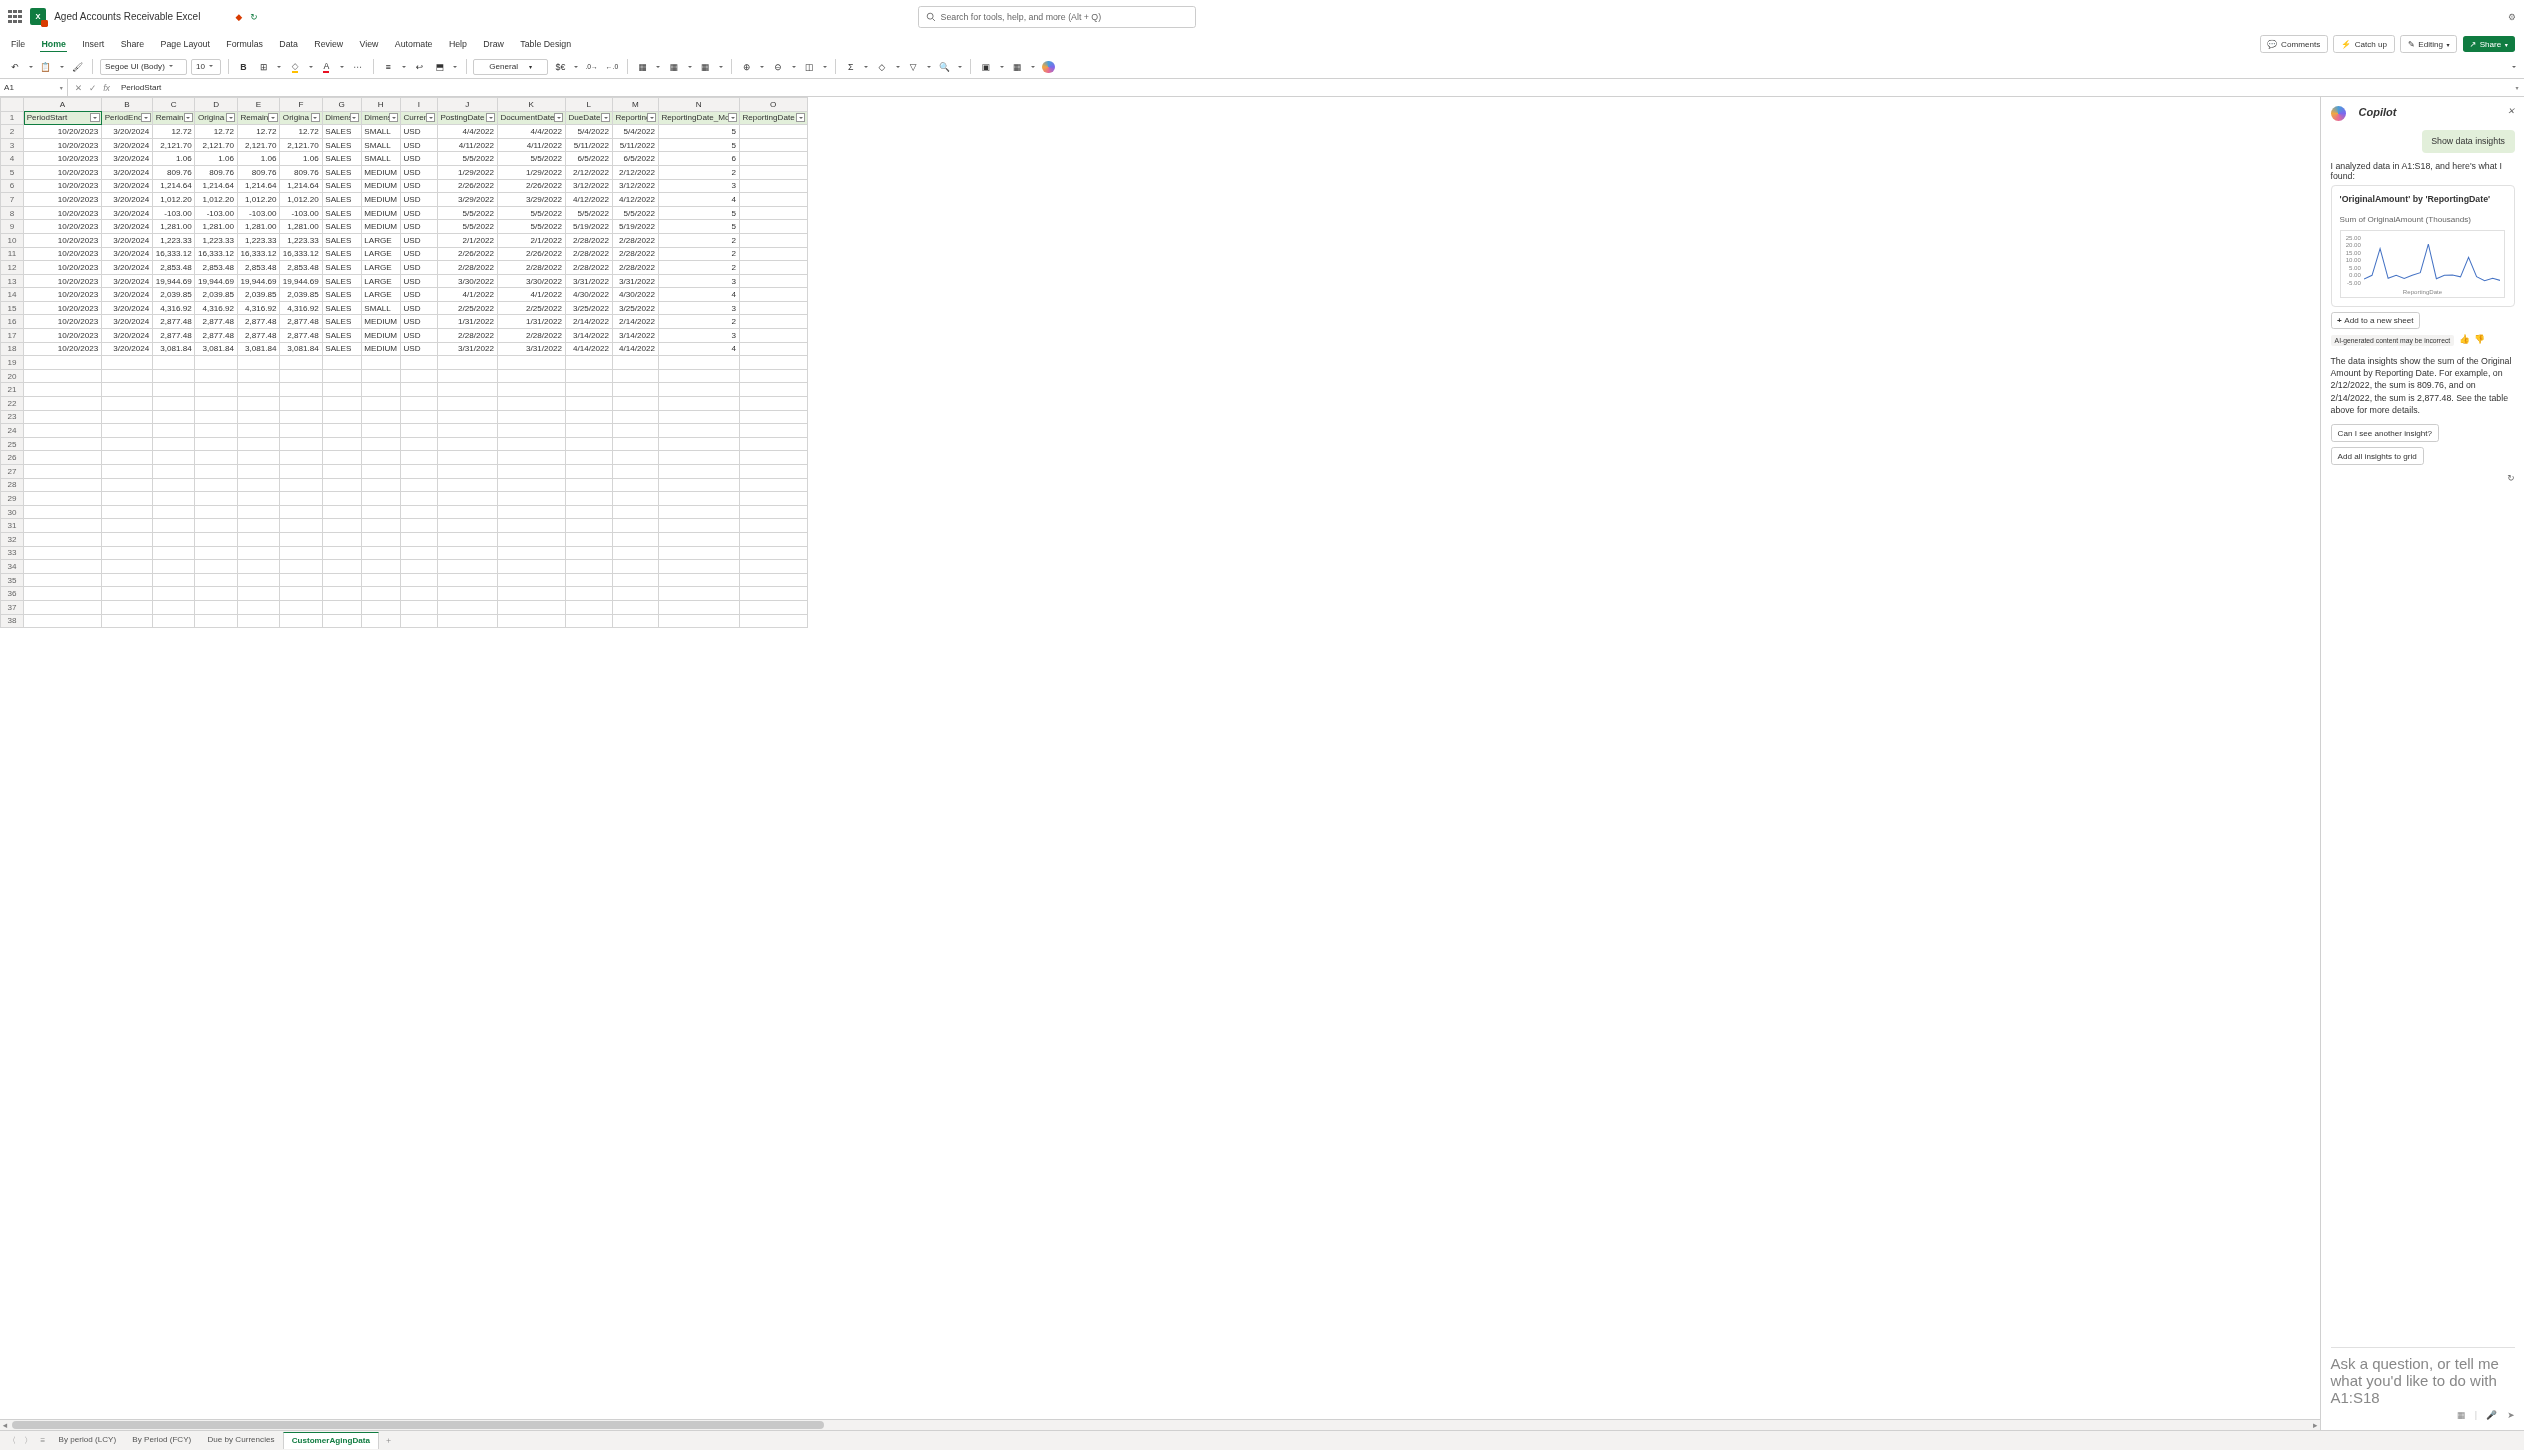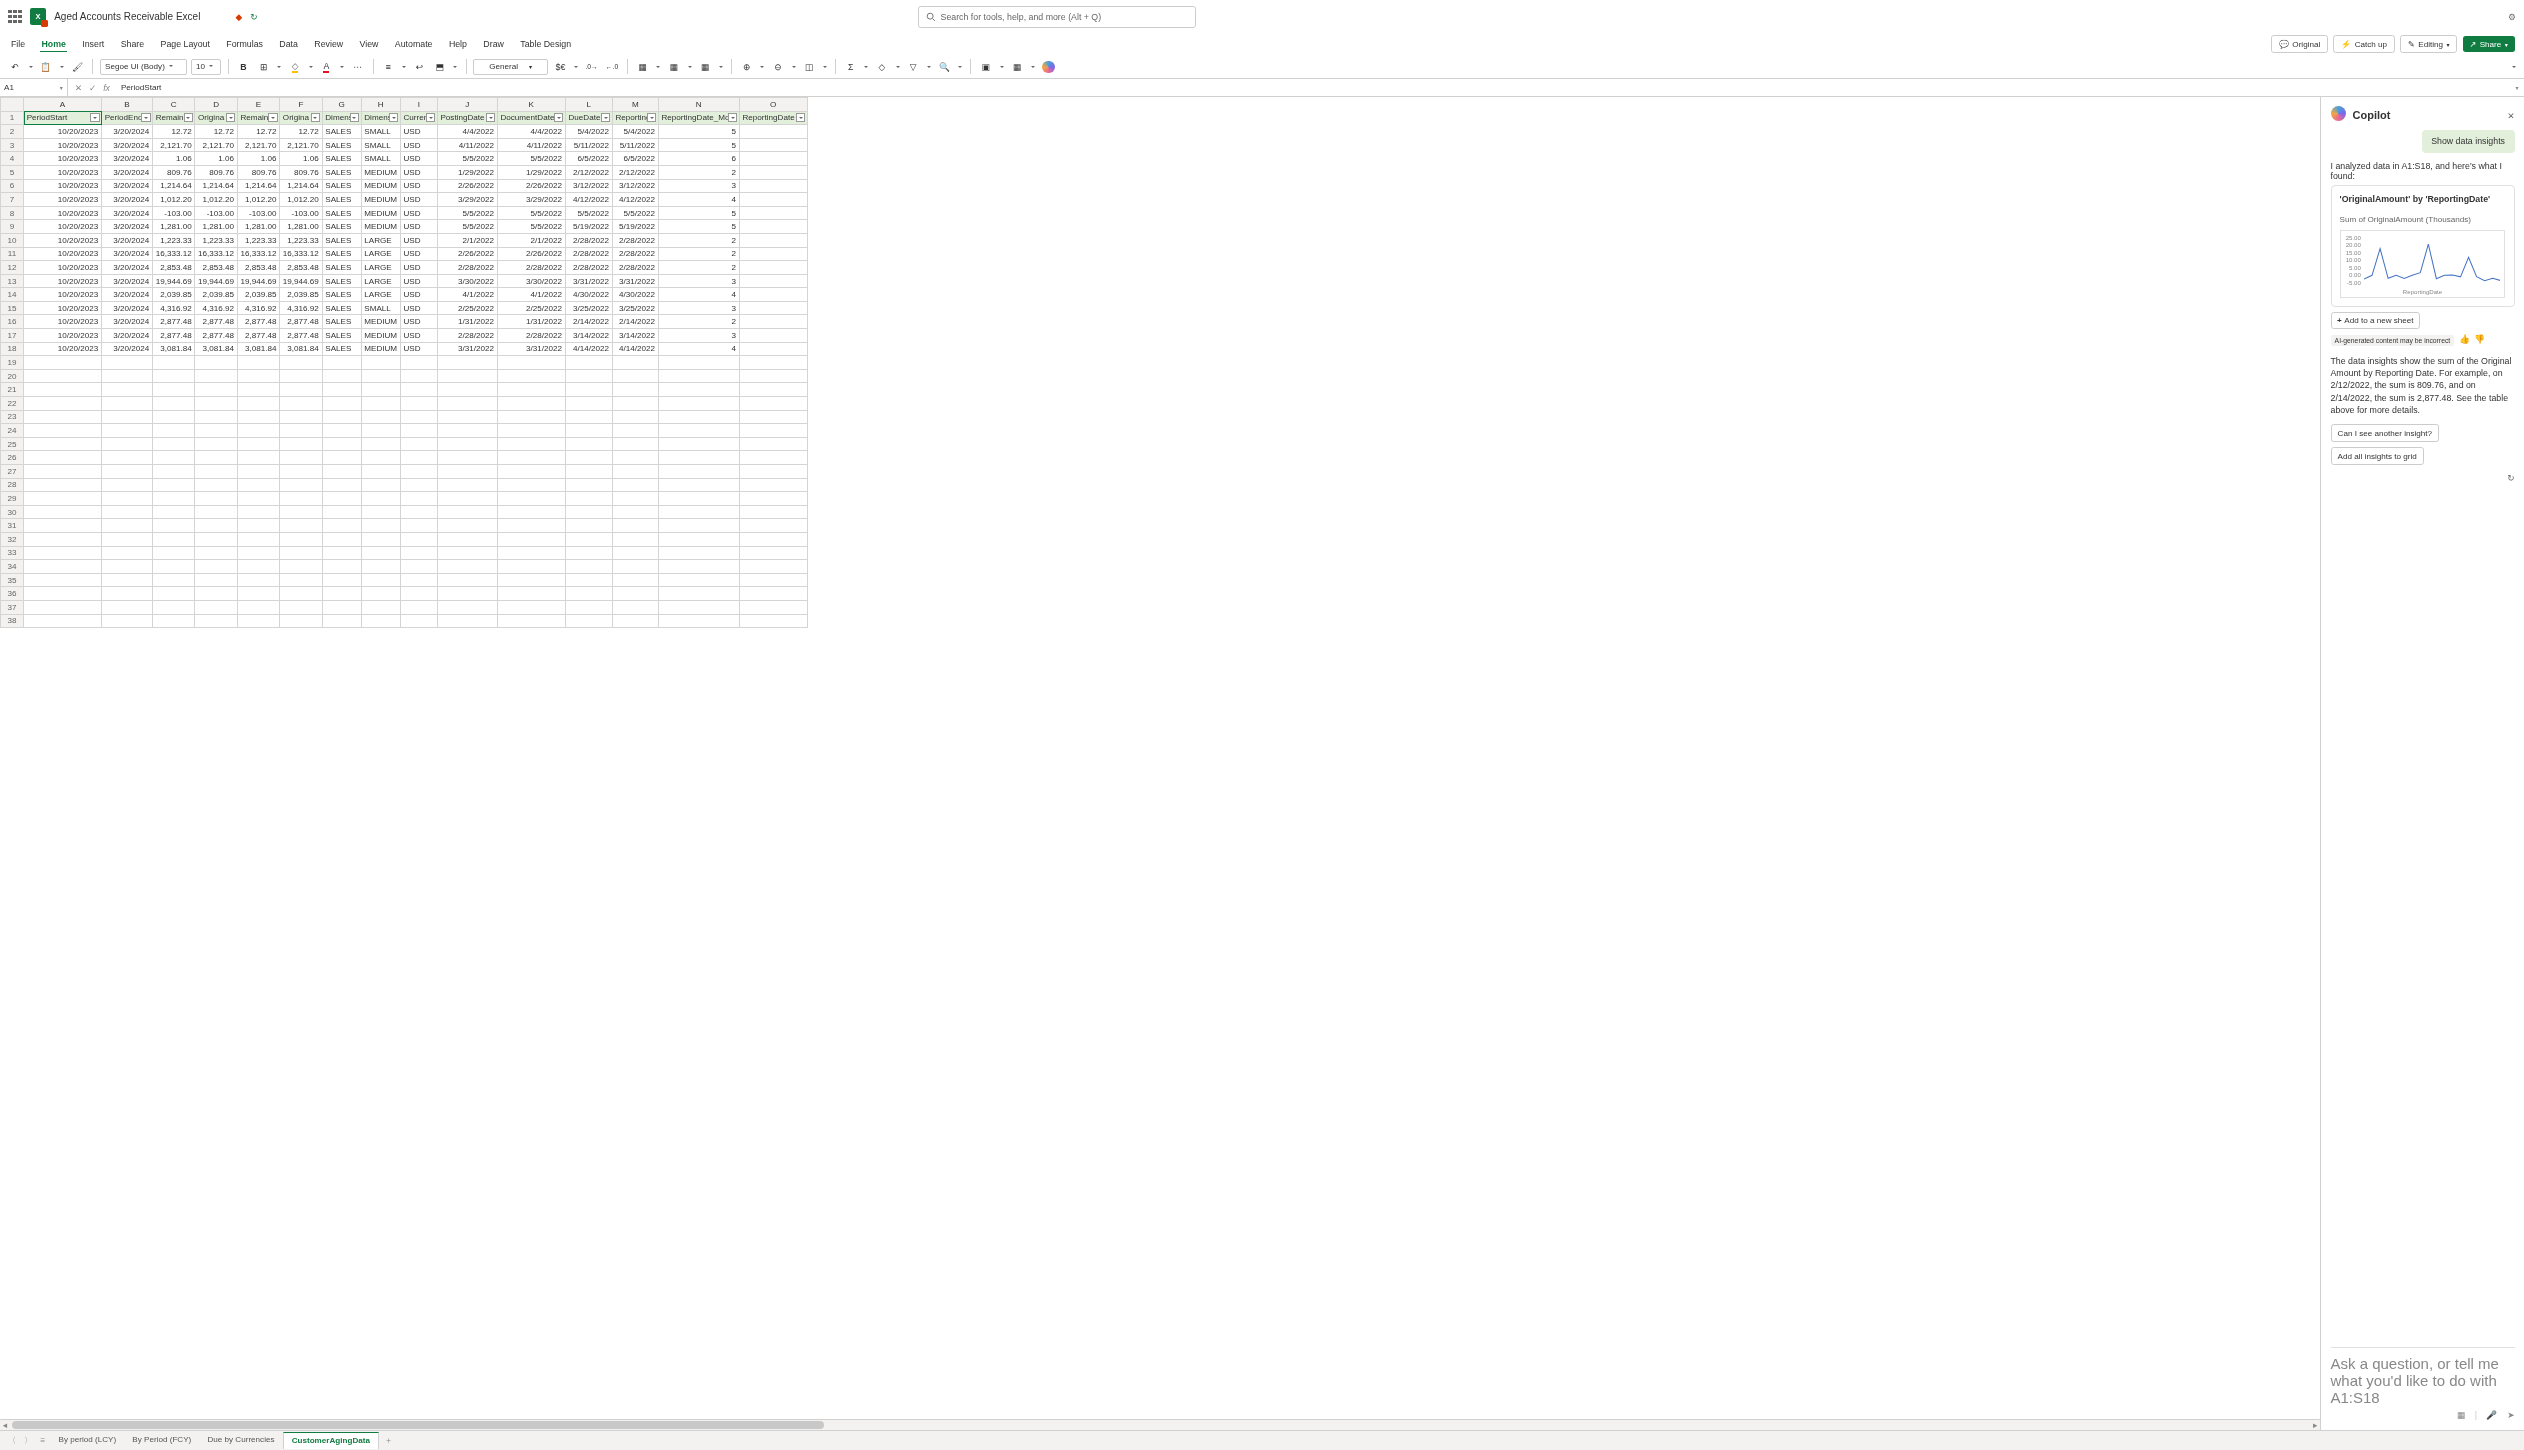--- a/index.html
+++ b/index.html
@@ -57,21 +57,21 @@
 tr.hdr-row td .filter { position:absolute; right:1.4px; top:1.4px; width:9.5px; height:9.5px; border:0.7px solid #999; background:#fff; display:flex; align-items:center; justify-content:center; }
 tr.hdr-row td .filter::after { content:""; border:2px solid transparent; border-top-color:#666; margin-top:2px; }
 td.num { text-align: right; }
 td.sel { outline: 1.4px solid #107c41; outline-offset: -1.4px; background:#fff; }
 tr.data-row:nth-child(even) td { background: #fff; }
 .hscroll { height:11px; background:#f3f2f1; border-top:0.7px solid #d0d0d0; display:flex; align-items:center; }
 .hscroll-track { width:35%; height:8.1px; background:#c8c8c8; border-radius:4.1px; margin-left:2.7px; }
 
 
 .copilot { width: 204px; border-left: 0.7px solid #d0d0d0; background: #fff; display: flex; flex-direction: column; padding: 9.5px; gap: 8.1px; }
-.cp-head { display: flex; align-items: flex-end; gap: 7px; }
+.cp-head { display: flex; align-items: flex-start; gap: 13px; font-style: italic; }
 .cp-logo { width: 15px; height: 15px; border-radius: 50%; background: conic-gradient(#4b9fd8,#7b68ee,#e86a92,#f0a742,#4b9fd8); }
 .cp-title { font-size: 11px; font-weight: 600; flex:1; }
 .cp-bubble-user { align-self: flex-end; background: #e2efda; border-radius: 4.1px; padding: 6.8px 9.5px; font-size: 8.8px; }
 .cp-card { border: 0.7px solid #e0e0e0; border-radius: 4.1px; padding: 8.1px; font-size: 8.1px; }
 .cp-card b { font-size: 8.8px; }
 .chart { height: 68px; border: 0.7px solid #e0e0e0; margin-top: 5.4px; padding: 4.1px; position: relative; font-size: 6.1px; color: #888; }
 .chart-y { position:absolute; left:2.7px; top:2.7px; bottom:11px; width:17.6px; display:flex; flex-direction:column; justify-content:space-between; text-align:right; }
 .chart-line { position:absolute; left:23px; right:4.1px; top:4.1px; bottom:12.2px; }
 .chart-x { position:absolute; bottom:1.4px; left:0; right:0; text-align:center; }
 .add-sheet-btn { border:0.7px solid #ccc; border-radius:2.7px; padding:2.7px 5.4px; font-size:8.1px; display:inline-flex; align-items:center; gap:2.7px; margin-top:5.4px; }
@@ -136,21 +136,21 @@
     <div class="menu-tab">Data</div>
     <div class="menu-tab">Review</div>
     <div class="menu-tab">View</div>
     <div class="menu-tab">Automate</div>
     <div class="menu-tab">Help</div>
     <div class="menu-tab">Draw</div>
     <div class="menu-tab">Table Design</div>
     <div class="menu-right">
     <div class="pill-btn">
         <span>💬</span>
-        <span>Original</span>
+        <span>Comments</span>
       </div>
     <div class="pill-btn">
         <span>⚡</span>
         <span>Catch up</span>
       </div>
     <div class="pill-btn">
         <span>✎</span>
         <span>Editing</span>
         <span style="font-size:6.1px;">▾</span>
       </div>

